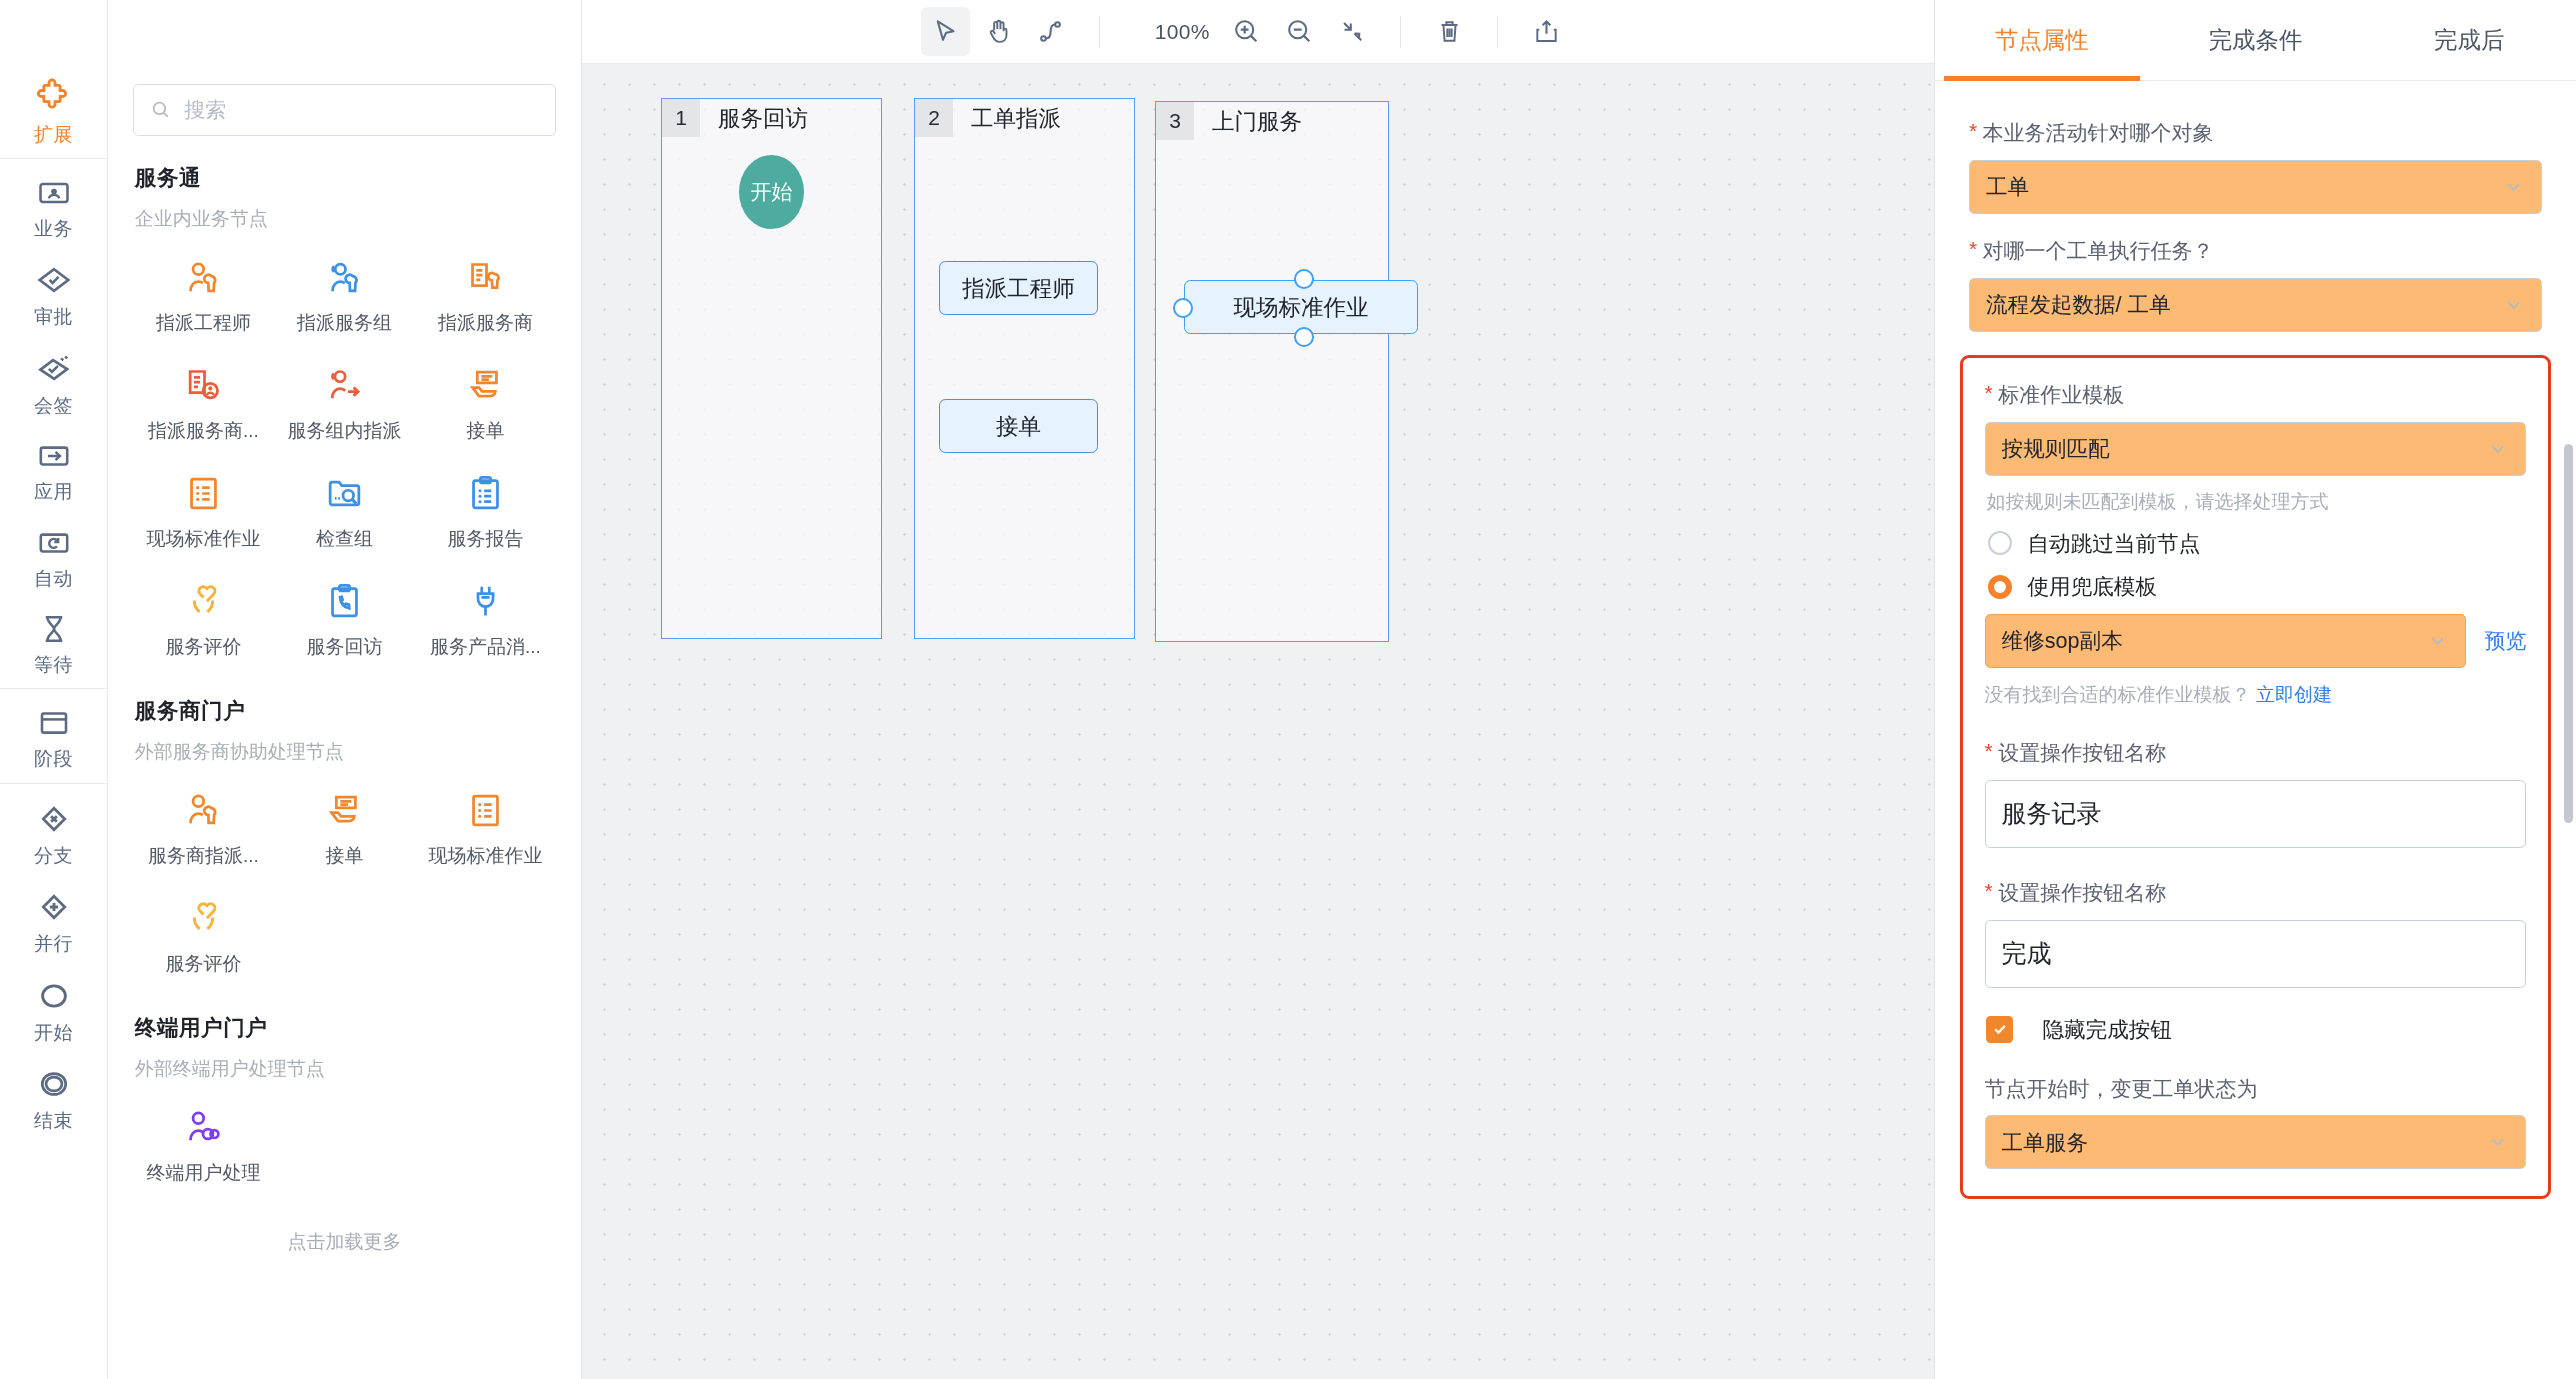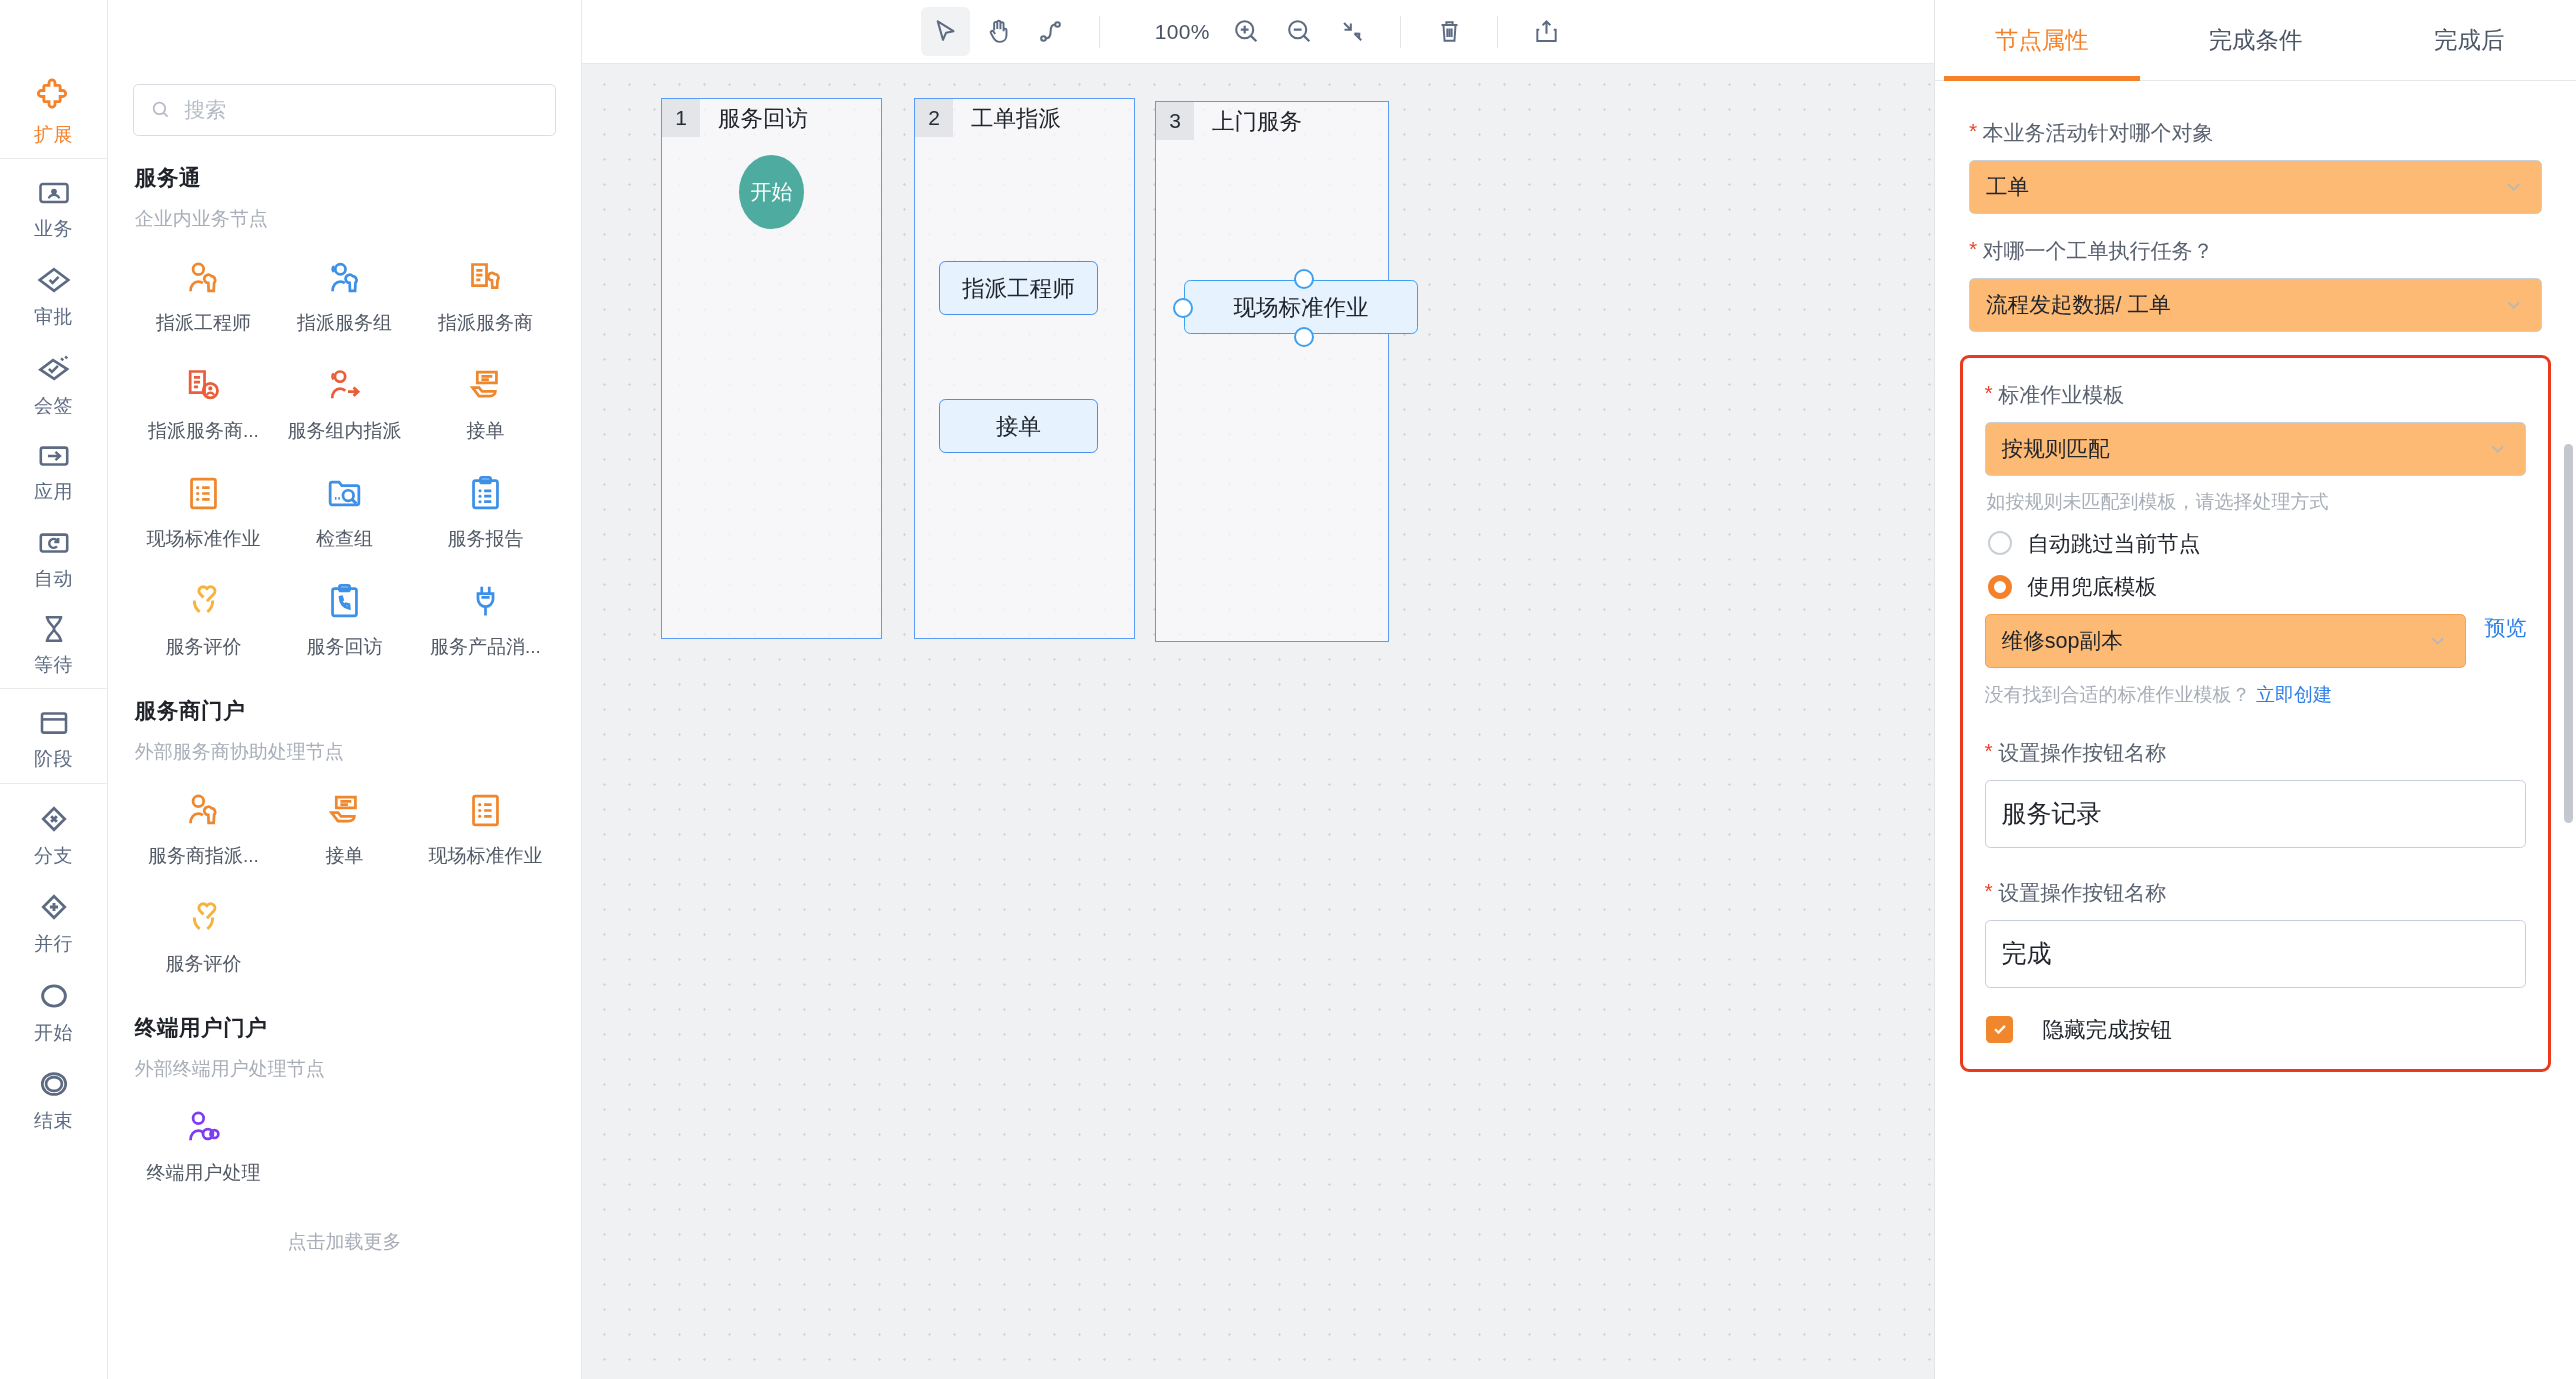--- a/index.html
+++ b/index.html
@@ -137,21 +137,21 @@
     margin: 7.2px -9px 0 -9px;
   }
   .hint { font-size: 19px; color: #a8aeb8; margin: 12.6px 0 7.2px 1.8px; }
   .radio-row { display: flex; align-items: center; gap: 15.3px; margin: 14.4px 0 5.4px 3.6px; cursor: pointer; }
   .radio {
     width: 24px; height: 24px; border-radius: 50%; border: 2px solid #c9cfd8; background: #fff;
     flex: 0 0 24px;
   }
   .radio.on { border: 6.8px solid #f5822a; }
   .radio-lbl { font-size: 21.6px; color: #20242b; }
-  .sel-with-link { display: flex; gap: 18px; margin-top: 12.6px; }
+  .sel-with-link { display: flex; align-items: center; gap: 18px; margin-top: 12.6px; }
   .sel-with-link .sel-input { flex: 1 1 auto; }
   .link { color: #2f7fe8; font-size: 21px; cursor: pointer; white-space: nowrap; }
   .note { font-size: 19px; color: #a8aeb8; margin-top: 14.4px; }
   .note .link { font-size: 19px; }
   .cbx-row { display: flex; align-items: center; gap: 29px; margin: 27px 0 3.6px 1.8px; cursor: pointer; }
   .cbx {
     width: 27px; height: 27px; border-radius: 4.5px; background: #f0872d;
     display: flex; align-items: center; justify-content: center; flex: 0 0 27px;
   }
   .cbx-lbl { font-size: 21.6px; color: #20242b; }
@@ -659,20 +659,31 @@
 
         <div class="cbx-row">
           <span class="cbx">
             <svg width="18" height="18" viewBox="0 0 24 24" fill="none" stroke="#ffffff" stroke-width="3">
                 <path d="M5.5 12.4l4.4 4.4 8.6-9"></path>
               </svg>
           </span>
           <span class="cbx-lbl">隐藏完成按钮</span>
         </div>
 
+        <div class="fld" style="margin-top:31px; margin-bottom:5.4px;">
+          <div class="flabel">
+            <span>节点开始时，变更工单状态为</span>
+          </div>
+          <div class="sel-input">
+            <span>工单服务</span>
+            <svg class="chev" width="23.4" height="23.4" viewBox="0 0 24 24" fill="none" stroke="#b3b9c3" stroke-width="1.9">
+                <path d="M6.5 9.5l5.5 5.5 5.5-5.5"></path>
+              </svg>
+          </div>
+        </div>
       </div>
     </div>
 
     <div class="scrollbar-track">
       <div class="scrollbar-thumb"></div>
     </div>
   </div>
 
 </div>
 

